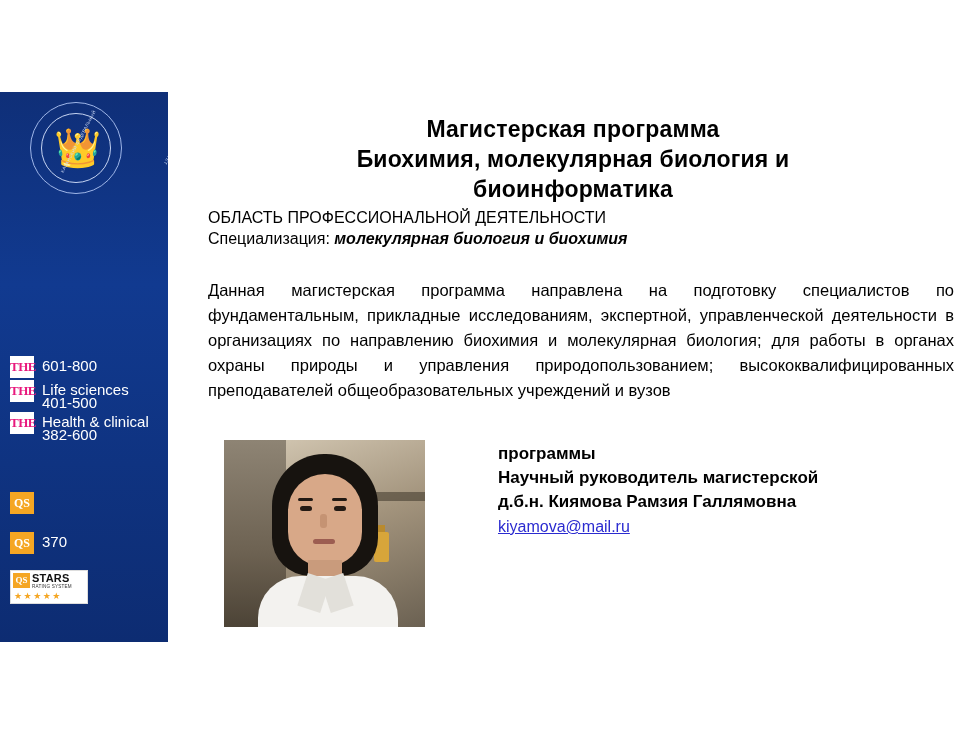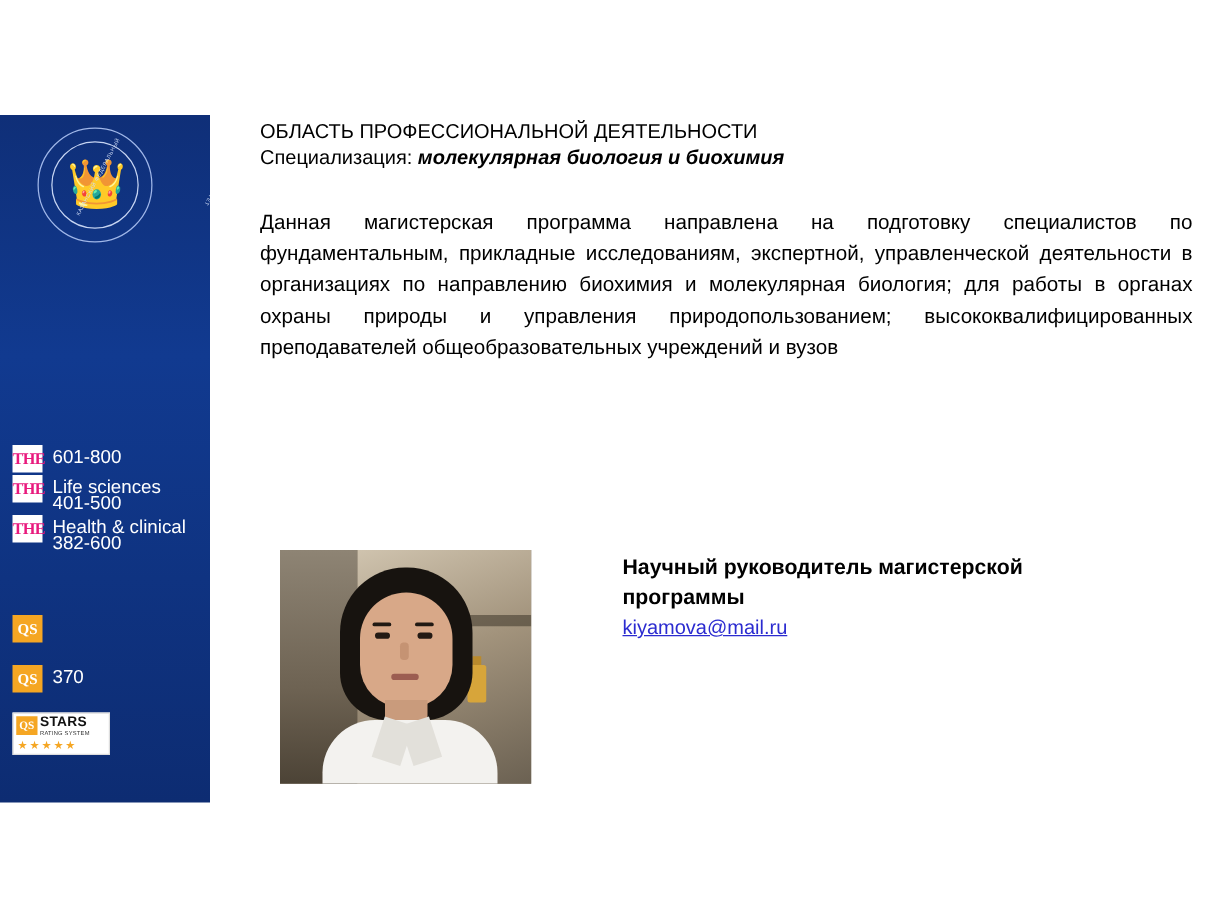--- a/index.html
+++ b/index.html
@@ -399,20 +399,25 @@
 
     <div class="qs-stars">
       <div class="qs-mark">QS</div>
       <div class="stars-word">STARS</div>
       <div class="stars-sub">RATING SYSTEM</div>
       <div class="star-row">★★★★★</div>
     </div>
   </div>
 
   <div id="main">
+    <div class="title">
+      <span class="line1">Магистерская  программа</span>
+      <span class="line2">Биохимия, молекулярная биология и</span>
+      <span class="line3">биоинформатика</span>
+    </div>
 
     <div class="field-label">ОБЛАСТЬ ПРОФЕССИОНАЛЬНОЙ ДЕЯТЕЛЬНОСТИ</div>
 
     <div class="spec-line">
       <span>Специализация: </span><span class="spec-value">молекулярная биология и биохимия</span>
     </div>
 
     <div class="body-text">Данная магистерская программа направлена на подготовку специалистов по фундаментальным, прикладные исследованиям,  экспертной, управленческой деятельности в  организациях по направлению биохимия и  молекулярная биология;  для  работы  в  органах  охраны  природы  и  управления природопользованием;  высококвалифицированных  преподавателей общеобразовательных учреждений и вузов</div>
   </div>
 
@@ -432,19 +437,20 @@
       <div class="eye-r"></div>
       <div class="nose"></div>
       <div class="mouth"></div>
       <div class="neck"></div>
       <div class="shirt"></div>
       <div class="collar-l"></div>
       <div class="collar-r"></div>
     </div>
 
     <div id="supervisor">
+      <div class="sv-line">программы</div>
       <div class="sv-line">Научный руководитель магистерской</div>
-      <div class="sv-line">программы</div>
+      <div class="sv-line">д.б.н. Киямова Рамзия Галлямовна</div>
       <a class="sv-email" href="#">kiyamova@mail.ru</a>
     </div>
   </div>
 
 </div>
 
 </body></html>

